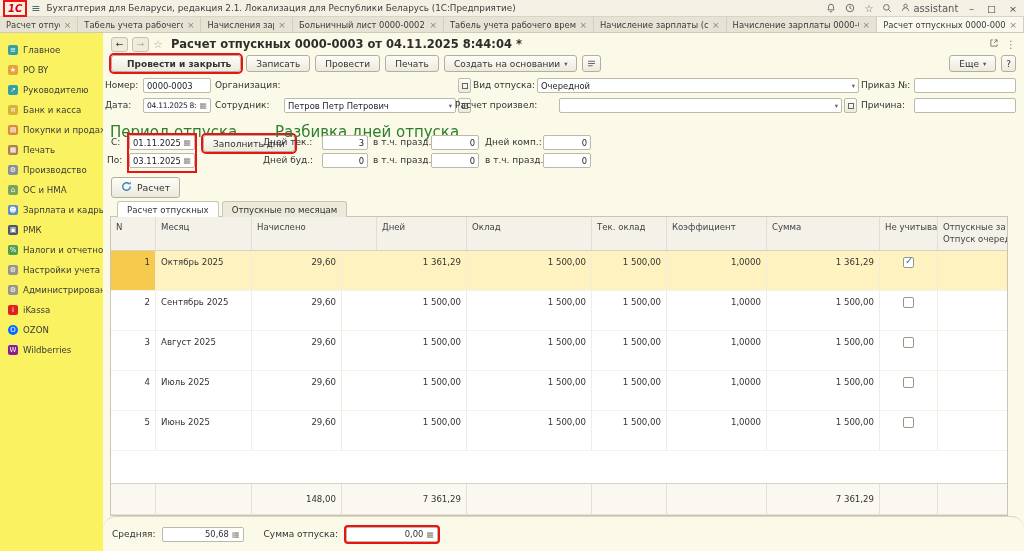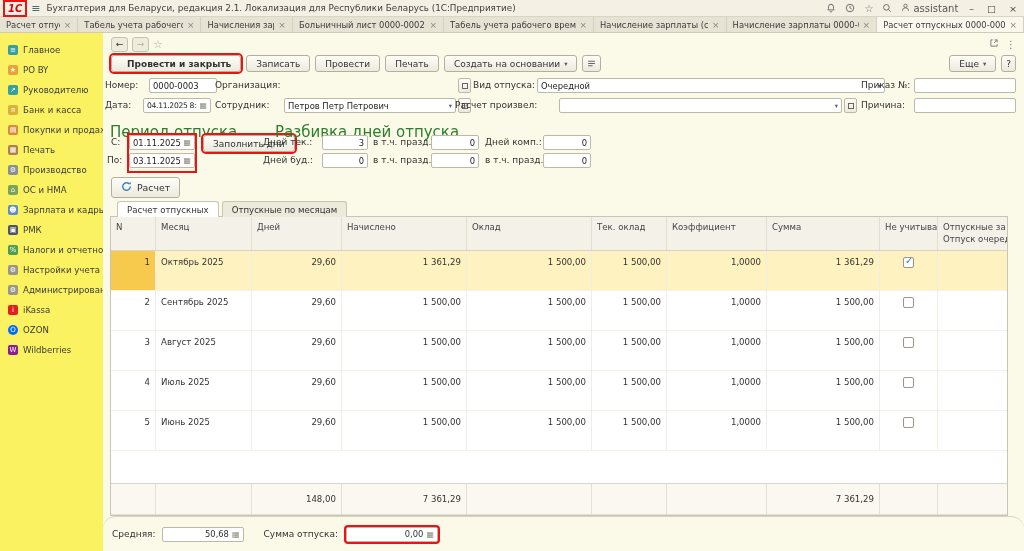--- a/index.html
+++ b/index.html
@@ -250,20 +250,21 @@
         <span>Wildberries</span>
       </div>
   </div>
 
   <div class="main">
 
     <div class="dochdr">
       <span class="nav-btn">←</span>
       <span class="nav-btn fwd">→</span>
       <span class="star">☆</span>
+      <span class="doc-title">Расчет отпускных 0000-0003 от 04.11.2025 8:44:04 *</span>
       <span class="dochdr-right">
         <span><svg width="10" height="10" viewBox="0 0 16 16">
               <path d="M6 3H3v10h10v-3" fill="none" stroke="#777" stroke-width="1.5"></path>
               <path d="M9 3h4v4M13 3L8 8" stroke="#777" stroke-width="1.5" fill="none"></path>
             </svg></span>
         <span class="more-dots">⋮</span>
       </span>
     </div>
 
     <div class="toolbar">
@@ -283,29 +284,29 @@
       <span class="tb-spacer"></span>
       <span class="btn">
           <span>Еще</span>
           <span class="arr">▾</span>
         </span>
       <span class="btn sq">?</span>
     </div>
 
     <div class="fhead">
       <span class="lbl" style="left:2px;top:3px;width:34px">Номер:</span>
-      <span class="fld" style="left:46px;top:3px;width:68px">
+      <span class="fld" style="left:40px;top:3px;width:68px">
           <span class="val">0000-0003</span>
         </span>
       <span class="lbl" style="left:112px;top:3px;width:65px">Организация:</span>
       <span class="openb" style="left:355px;top:3px">
           <span></span>
         </span>
       <span class="lbl" style="left:370px;top:3px;width:60px">Вид отпуска:</span>
-      <span class="fld combo" style="left:434px;top:3px;width:348px">
+      <span class="fld combo" style="left:434px;top:3px;width:322px">
           <span class="val">Очередной</span>
         </span>
       <span class="lbl" style="left:758px;top:3px;width:50px">Приказ №:</span>
       <span class="fld" style="left:811px;top:3px;width:102px">
           <span class="val"></span>
         </span>
 
       <span class="lbl" style="left:2px;top:23px;width:34px">Дата:</span>
       <span class="fld cal" style="left:40px;top:23px;width:68px">
           <span class="val tight">04.11.2025  8:44:04</span>
@@ -384,22 +385,22 @@
 
     <div class="gtabs">
       <span class="gtab active">Расчет отпускных</span>
       <span class="gtab">Отпускные по месяцам</span>
     </div>
 
     <div class="grid">
       <div class="ghead">
         <div class="cell c-n">N</div>
         <div class="cell c-month">Месяц</div>
+        <div class="cell c-accr">Начислено</div>
         <div class="cell c-days">Дней</div>
-        <div class="cell c-accr">Начислено</div>
         <div class="cell c-sal">Оклад</div>
         <div class="cell c-tek">Тек. оклад</div>
         <div class="cell c-koef">Коэффициент</div>
         <div class="cell c-sum">Сумма</div>
         <div class="cell c-check">Не учитывать</div>
         <div class="cell c-last">
             <div>Отпускные за свой</div>
             <div>Отпуск очередной</div>
           </div>
       </div>

